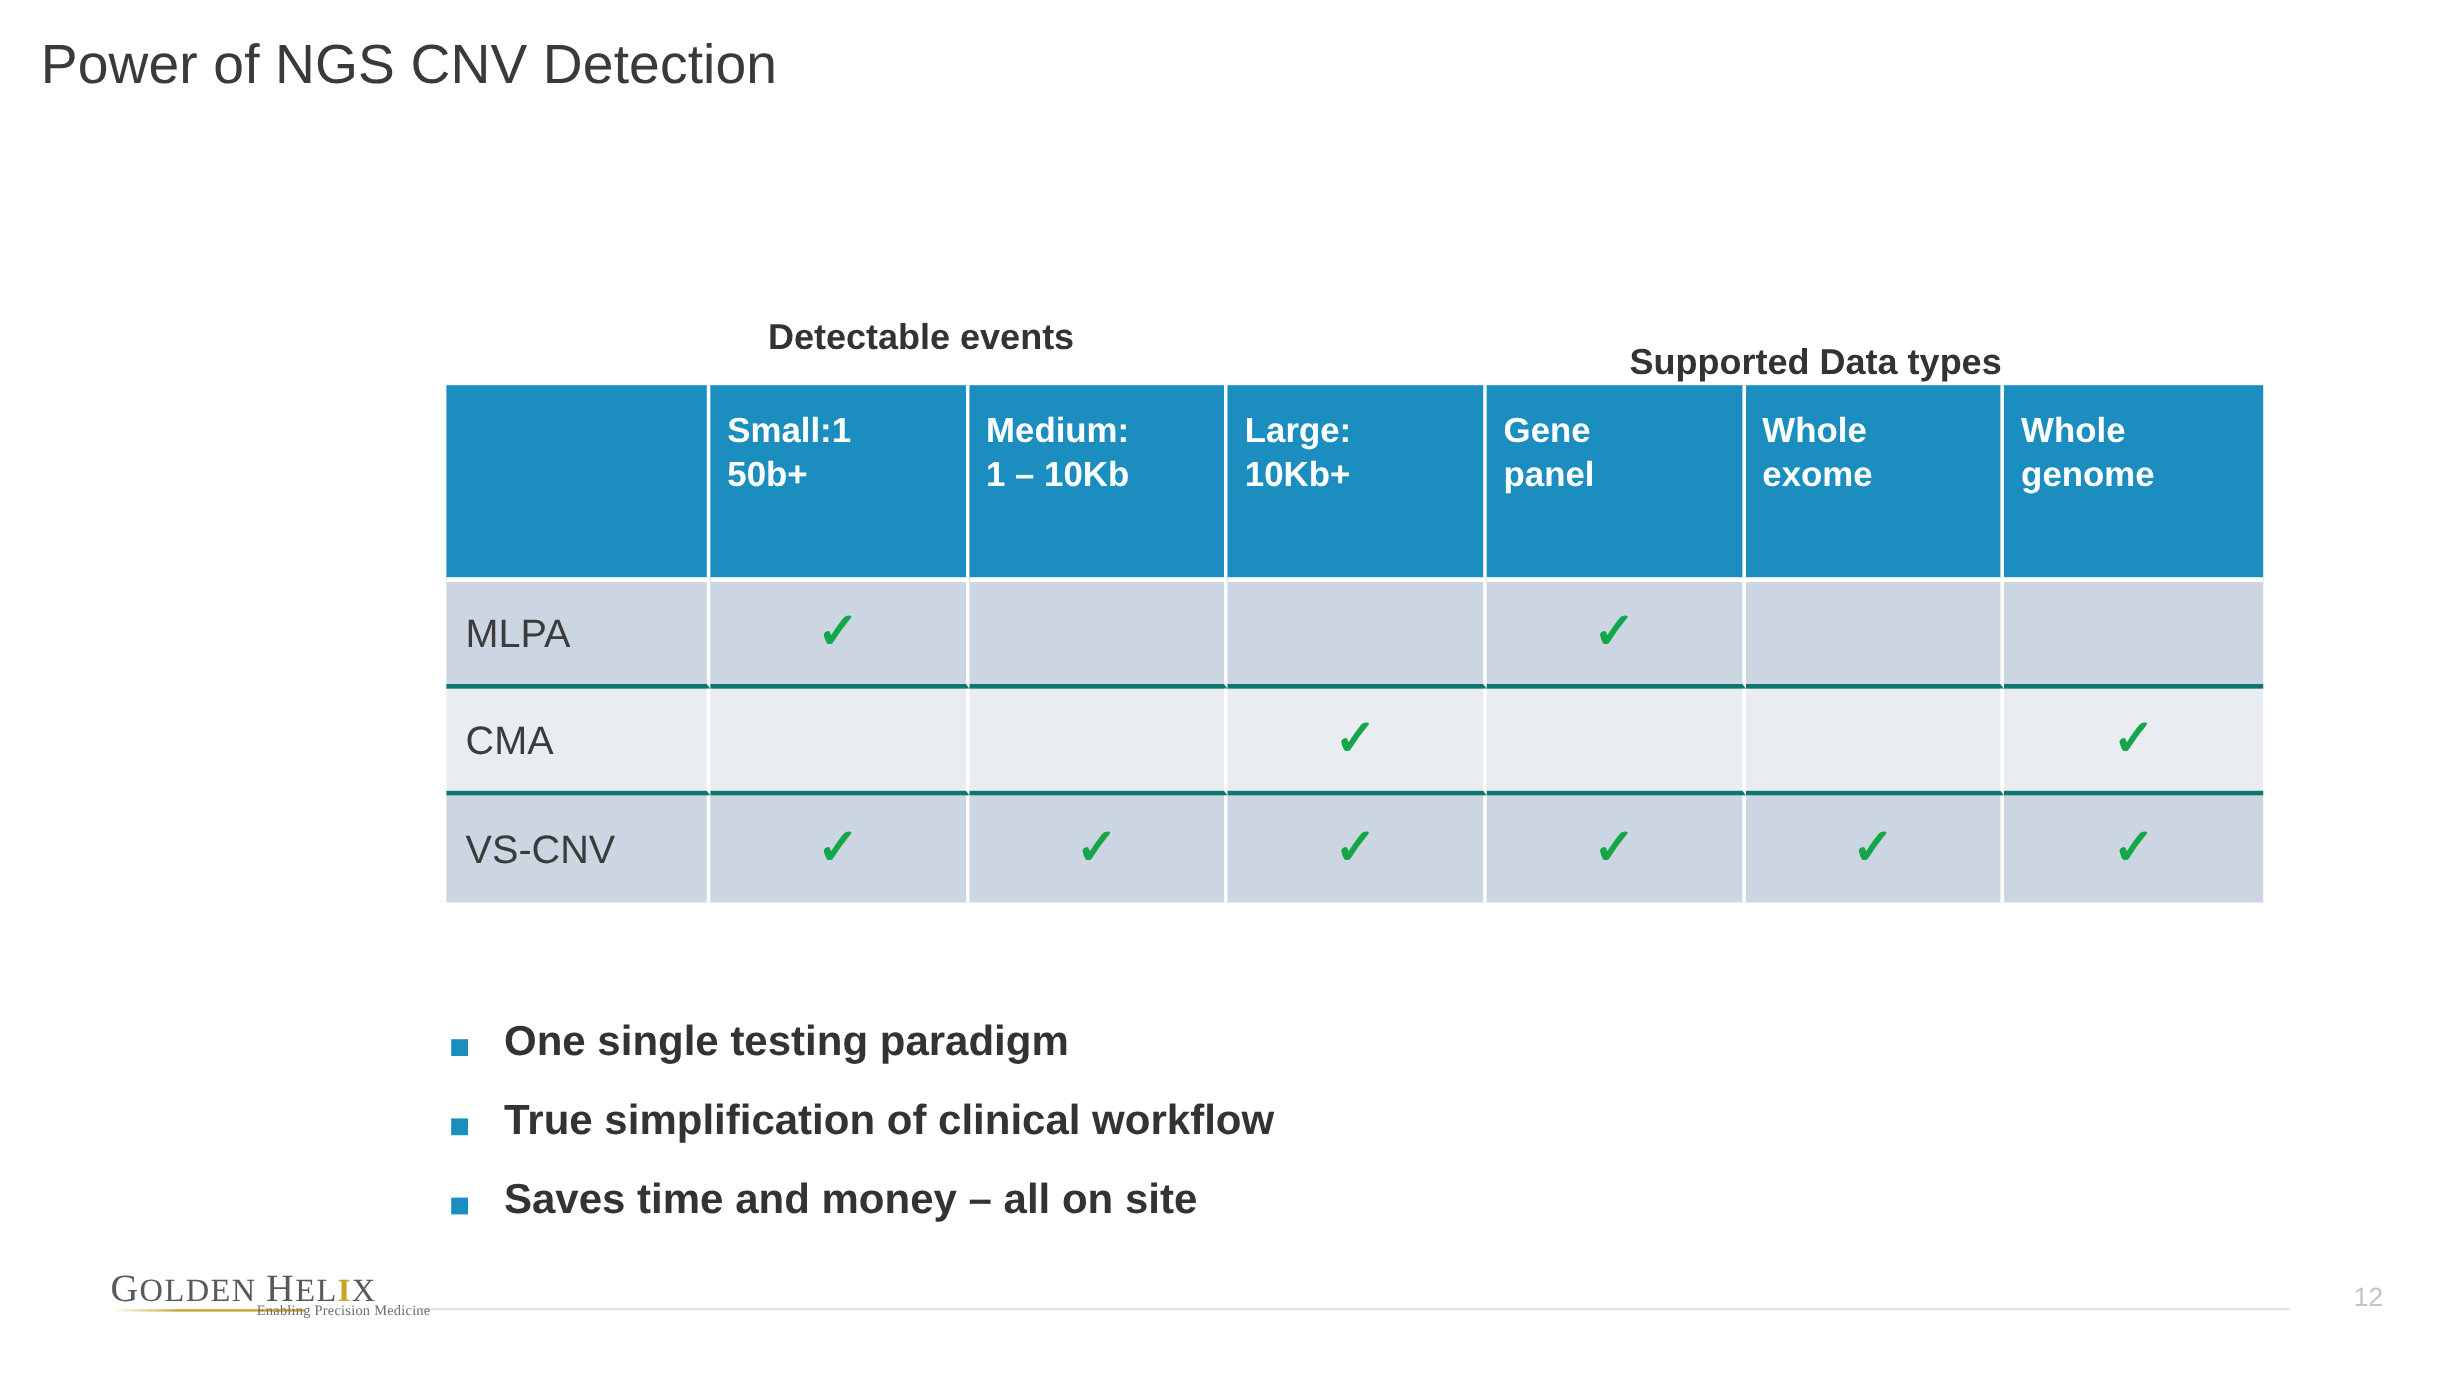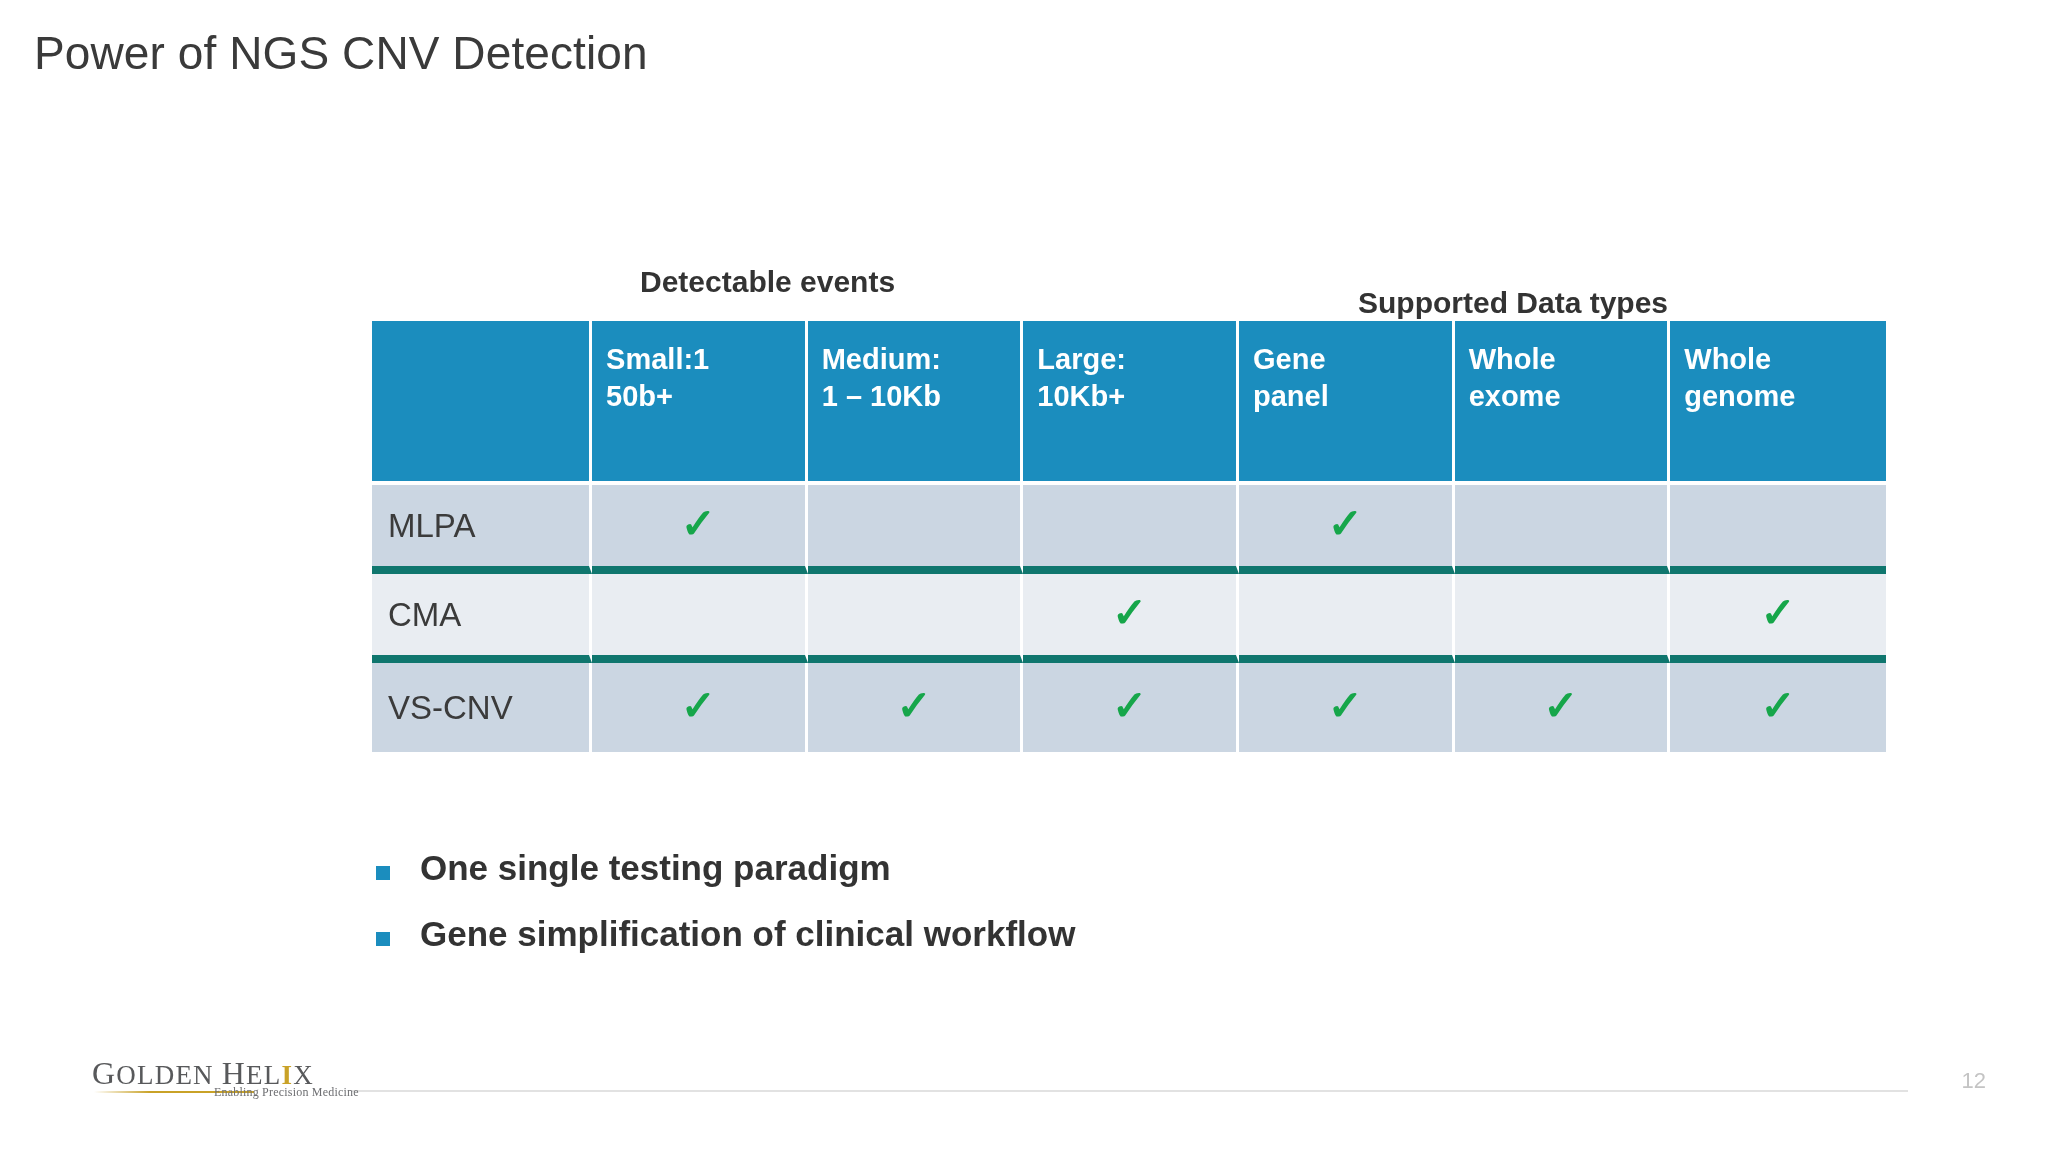--- a/index.html
+++ b/index.html
@@ -64,21 +64,21 @@
     border-right: 3px solid #ffffff;
     border-bottom: 4px solid #ffffff;
     box-sizing: border-box;
   }
   .cap-table th:last-child { border-right: none; }
   .cap-table th.corner { padding: 0; }
 
   .cap-table td {
     height: 89px;
     border-right: 3px solid #ffffff;
-    border-bottom: 8px solid #0f766e;
+    border-bottom: 4px solid #0f766e;
     box-sizing: border-box;
     text-align: center;
     vertical-align: middle;
     padding: 0;
   }
   .cap-table td:last-child { border-right: none; }
   .cap-table tr:last-child td { border-bottom: none; }
 
   .cap-table tr.band-a td { background: #CBD6E2; }
   .cap-table tr.band-b td { background: #E9EDF2; }
@@ -264,21 +264,25 @@
   </tbody>
 </table>
 
 <ul class="bullets">
   <li>
     <span class="sq"></span>
     <span>One single testing paradigm</span>
   </li>
   <li>
     <span class="sq"></span>
-    <span>Gene simplification of clinical workflow</span>
+    <span>True simplification of clinical workflow</span>
+  </li>
+  <li>
+    <span class="sq"></span>
+    <span>Saves time and money – all on site</span>
   </li>
 </ul>
 
 <div class="footer-rule"></div>
 <div class="page-number">12</div>
 
 <div class="logo">
   <div class="logo-word"><span class="cap">G</span><span>OLDEN</span>&nbsp;<span class="cap">H</span><span>EL</span><span class="logo-i">I</span><span>X</span></div>
   <div class="logo-underline"></div>
   <div class="logo-tagline">Enabling Precision Medicine</div>

